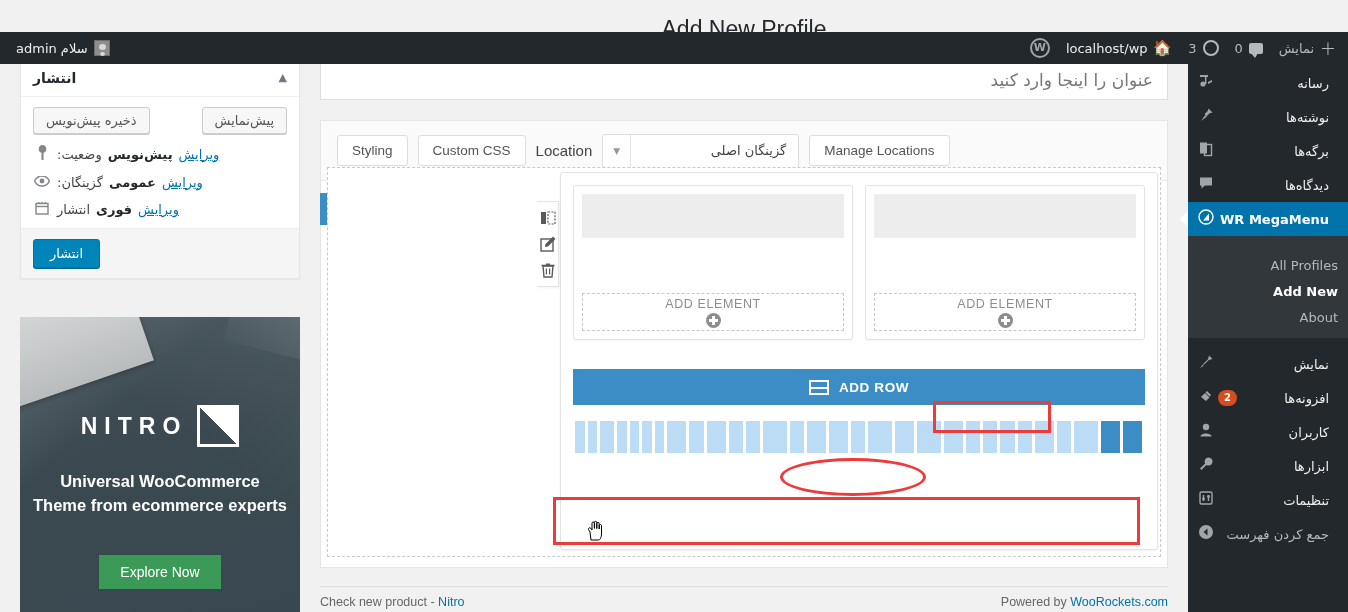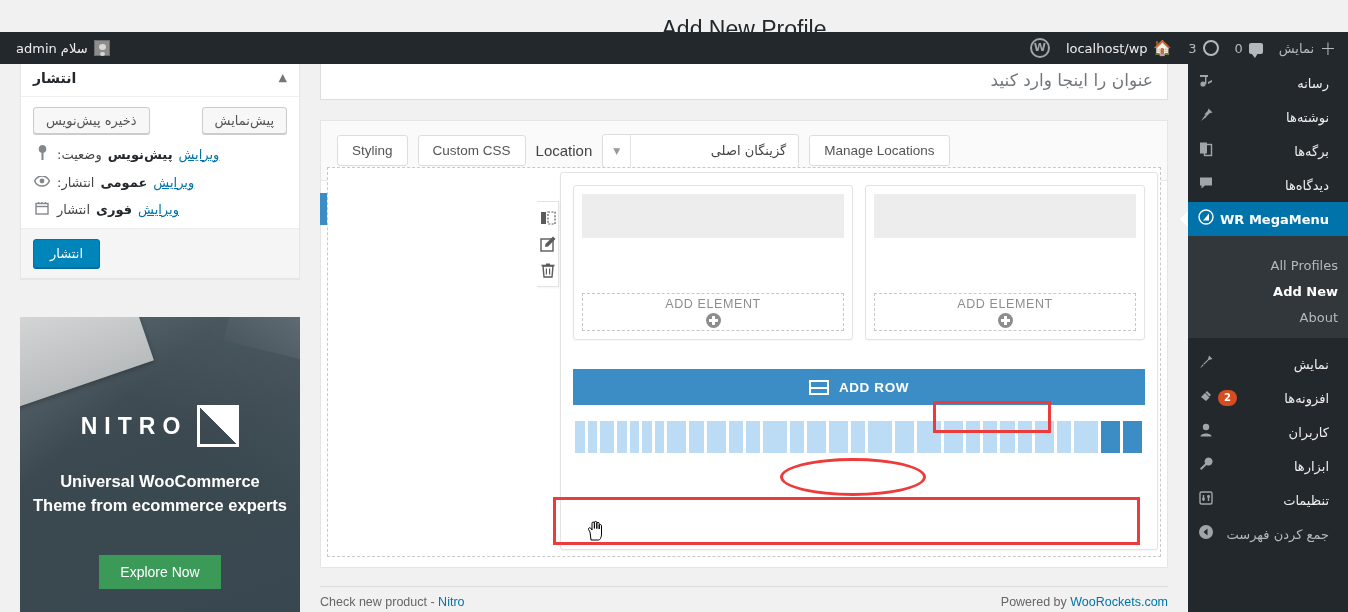--- a/index.html
+++ b/index.html
@@ -498,21 +498,21 @@
         <span class="editlink">ویرایش</span>
       </div>
 
       <div class="pb-line">
         <span class="li-ico">
           <svg width="16" height="11" viewBox="0 0 16 11">
               <path d="M8 0 C3 0 .6 5 .6 5 S3 10 8 10 15.4 5 15.4 5 13 0 8 0Z" fill="none" stroke="currentColor" stroke-width="1.5"></path>
               <circle cx="8" cy="5" r="2.4" fill="currentColor"></circle>
             </svg>
         </span>
-        <span>انتشار:</span>
+        <span>گزینگان:</span>
         <b>عمومی</b>
         <span class="editlink">ویرایش</span>
       </div>
 
       <div class="pb-line">
         <span class="li-ico">
           <svg width="14" height="14" viewBox="0 0 14 14">
               <rect x="1" y="2.5" width="12" height="10.5" fill="none" stroke="currentColor" stroke-width="1.4"></rect>
               <path d="M1 5.5 h12" stroke="currentColor" stroke-width="1.4"></path>
               <path d="M3.6 1 v2 M7 1 v2 M10.4 1 v2" stroke="currentColor" stroke-width="1.4"></path>

